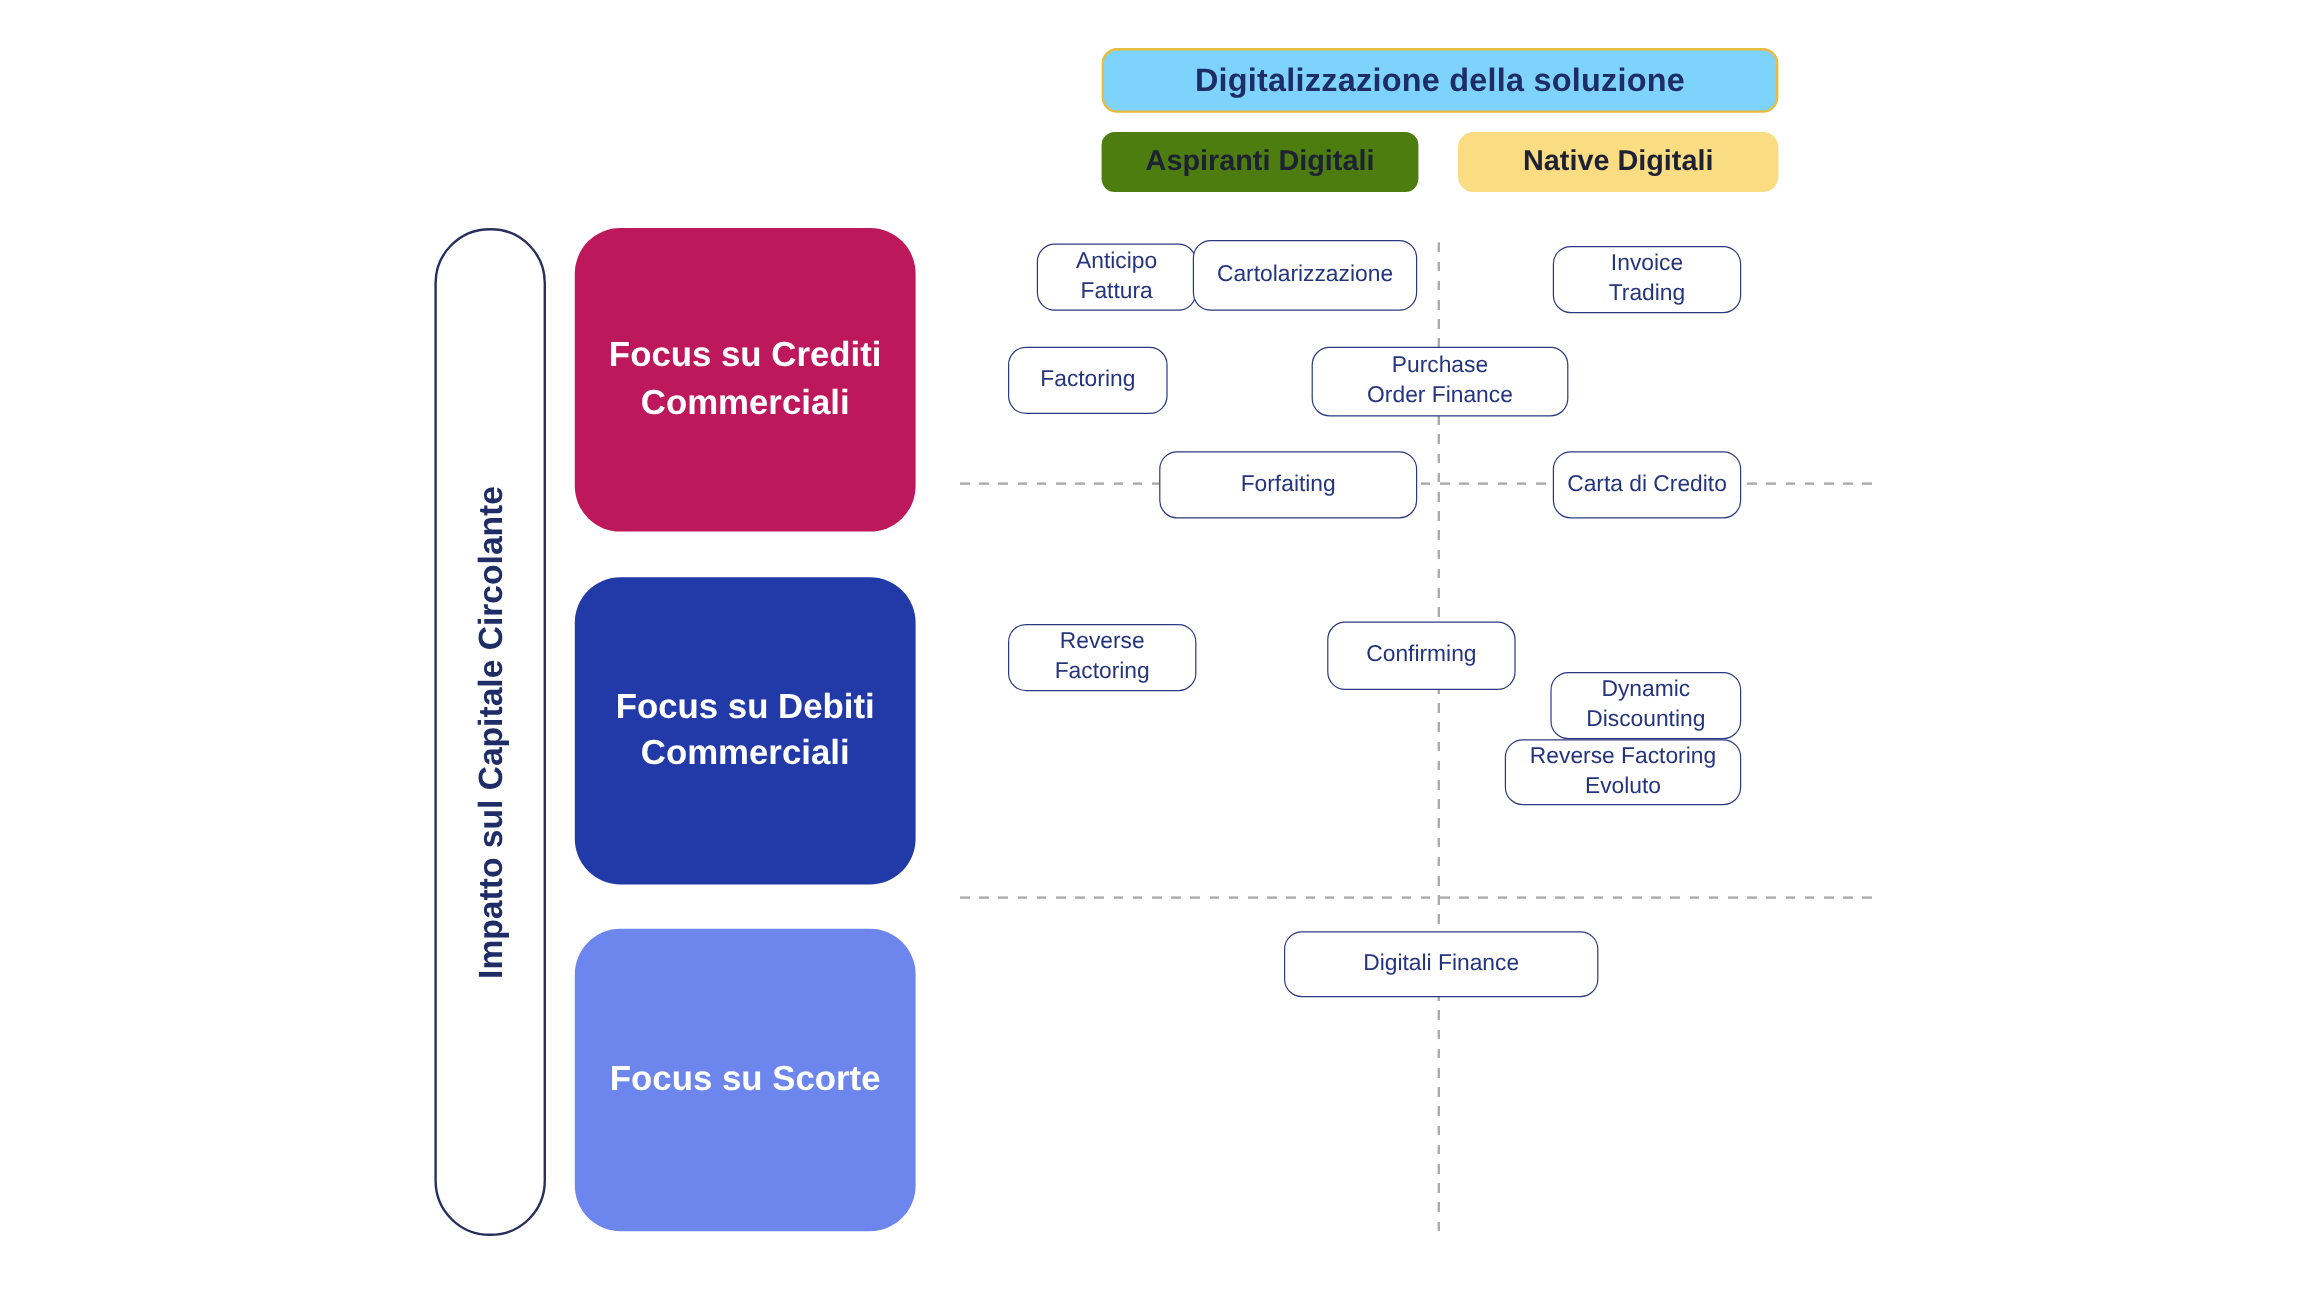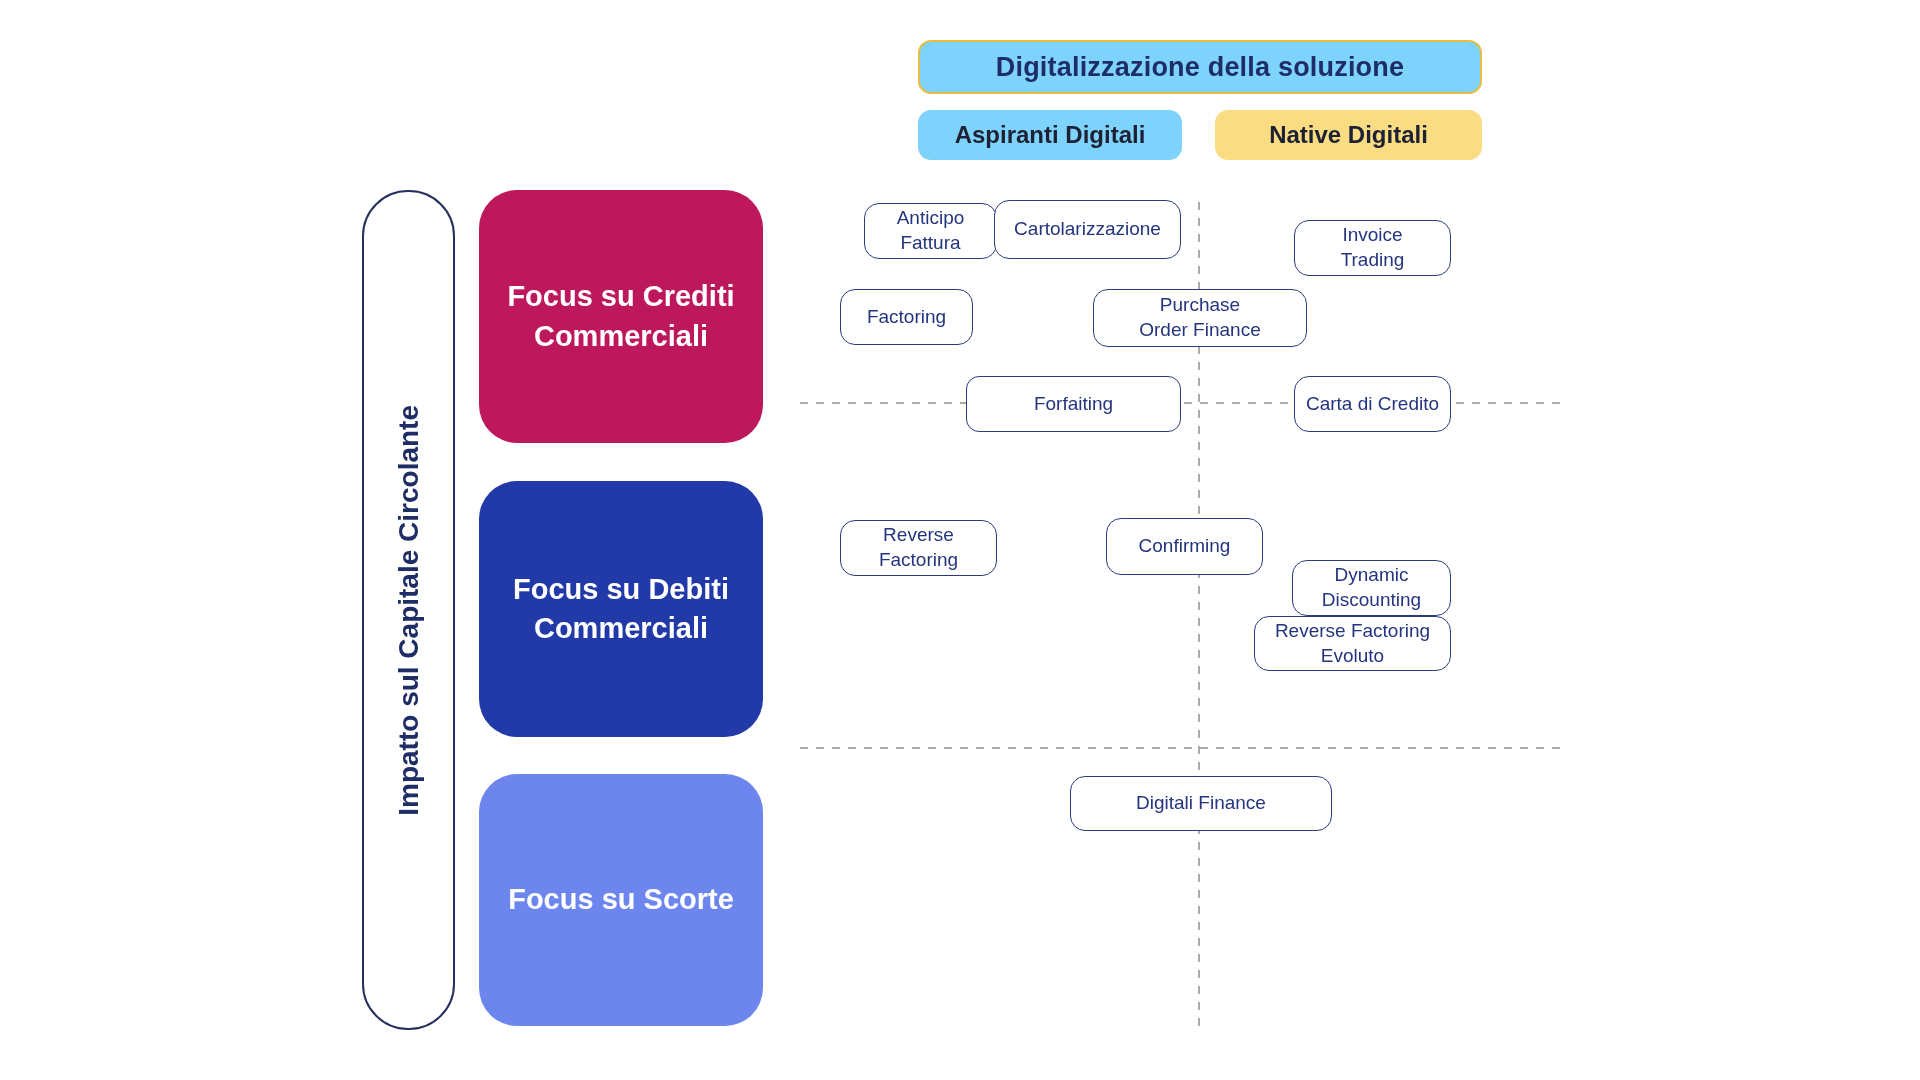--- a/index.html
+++ b/index.html
@@ -52,43 +52,43 @@
   .dash-h1{top:402px;}
   .dash-h2{top:747px;}
   
   .chip{
     position:absolute;background:#ffffff;border:1.5px solid #2B3A80;border-radius:15px;
     display:flex;align-items:center;justify-content:center;text-align:center;
     color:#24357E;font-size:19px;line-height:1.3;white-space:pre-line;
   }
   .chip-anticipo{left:864px;top:203px;width:131px;height:54px;}
   .chip-cartolarizzazione{left:994px;top:200px;width:185px;height:57px;}
-  .chip-invoice-trading{left:1294px;top:220px;width:155px;height:54px;}
+  .chip-invoice-trading{left:1294px;top:205px;width:155px;height:54px;}
   .chip-factoring{left:840px;top:289px;width:131px;height:54px;}
   .chip-purchase-order{left:1093px;top:289px;width:212px;height:56px;}
-  .chip-forfaiting{left:966px;top:376px;width:213px;height:54px;border-radius:13px;}
+  .chip-forfaiting{left:966px;top:376px;width:213px;height:54px;}
   .chip-carta-credito{left:1294px;top:376px;width:155px;height:54px;text-align:right;}
   .chip-reverse-factoring{left:840px;top:520px;width:155px;height:54px;}
   .chip-confirming{left:1106px;top:518px;width:155px;height:55px;}
   .chip-dynamic-discounting{left:1292px;top:520px;width:157px;height:54px;margin-top:40px;}
   .chip-rfe{left:1254px;top:616px;width:195px;height:53px;}
   .chip-inventory-finance{left:1070px;top:776px;width:260px;height:53px;}
 </style>
 </head>
 <body>
 
 <div class="canvas">
 
   <div class="dash-v"></div>
   <div class="dash-h dash-h1"></div>
   <div class="dash-h dash-h2"></div>
 
   <div class="title-box" style="border-color: rgb(231, 188, 63);">Digitalizzazione della soluzione</div>
 
-  <div class="col-pill pill-aspiranti" style="background: #7dd3fc;">Aspiranti Digitali</div>
+  <div class="col-pill pill-aspiranti" style="background: #4d7c0f; border-radius: 11px;">Aspiranti Digitali</div>
 
   <div class="col-pill pill-native" style="background: rgb(250, 220, 130);">Native Digitali</div>
 
   <div class="side-axis">
     <span class="v-label">Impatto sul Capitale Circolante</span>
   </div>
 
   <div class="row-box row-crediti" style="background: #be185d;">Focus su Crediti
 Commerciali</div>
 

